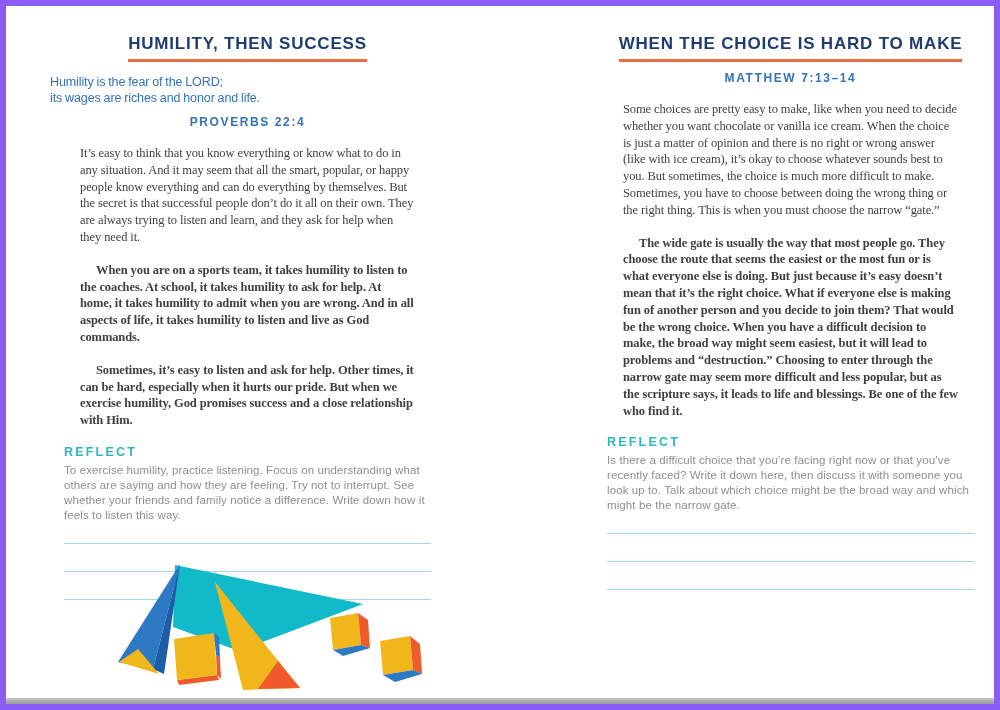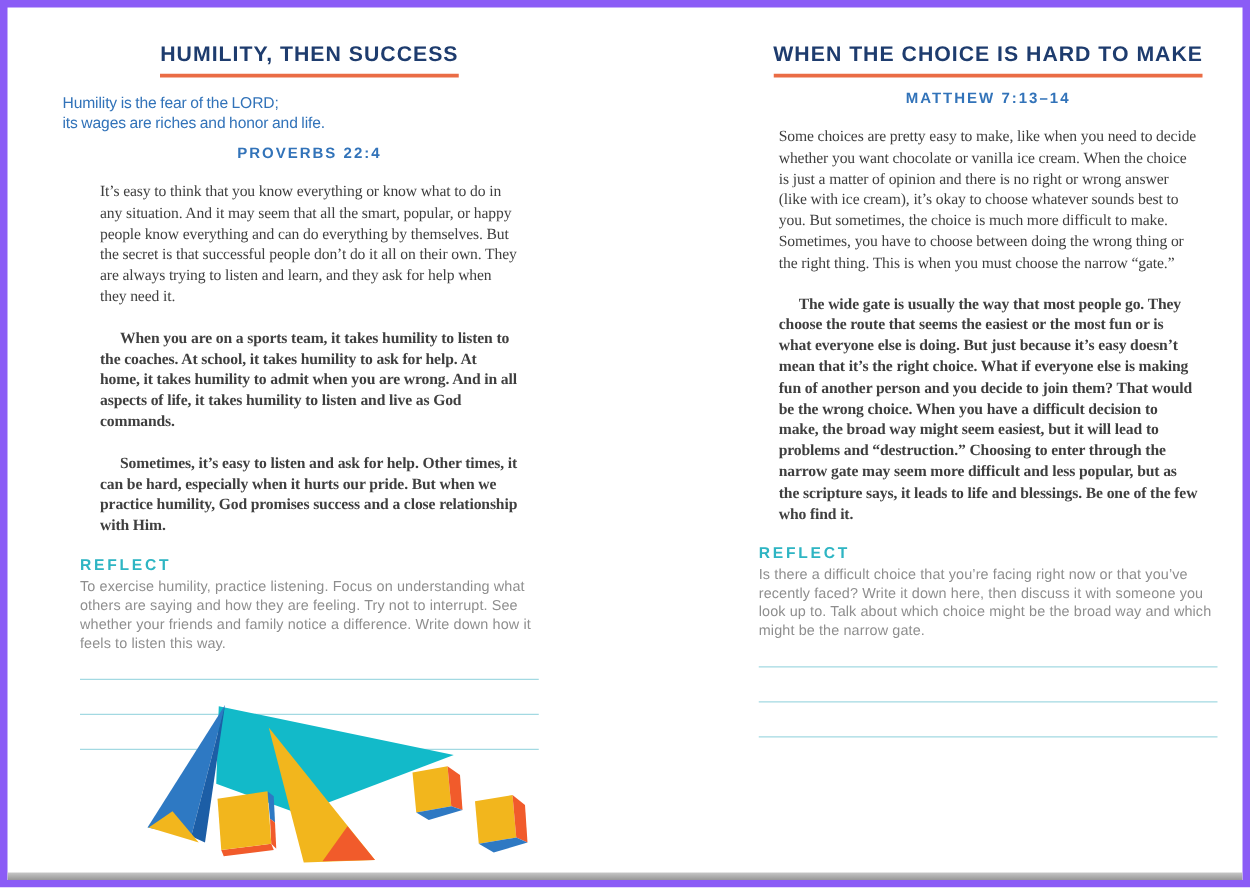--- a/index.html
+++ b/index.html
@@ -70,21 +70,21 @@
   <div class="page page-left">
     <div class="title-wrap">
       <h1 class="chapter-title">HUMILITY, THEN SUCCESS</h1>
     </div>
     <div class="scripture">Humility is the fear of the LORD;
 its wages are riches and honor and life.</div>
     <div class="reference">PROVERBS 22:4</div>
     <div class="body-text">
       <p>It’s easy to think that you know everything or know what to do in any situation. And it may seem that all the smart, popular, or happy people know everything and can do everything by themselves. But the secret is that successful people don’t do it all on their own. They are always trying to listen and learn, and they ask for help when they need it.</p>
       <p class="indent">When you are on a sports team, it takes humility to listen to the coaches. At school, it takes humility to ask for help. At home, it takes humility to admit when you are wrong. And in all aspects of life, it takes humility to listen and live as God commands.</p>
-      <p class="indent">Sometimes, it’s easy to listen and ask for help. Other times, it can be hard, especially when it hurts our pride. But when we practice humility, God promises success and a close relationship with Him.</p>
+      <p class="indent">Sometimes, it’s easy to listen and ask for help. Other times, it can be hard, especially when it hurts our pride. But when we exercise humility, God promises success and a close relationship with Him.</p>
     </div>
     <div class="reflect-heading">REFLECT</div>
     <div class="reflect-text">To exercise humility, practice listening. Focus on understanding what others are saying and how they are feeling. Try not to interrupt. See whether your friends and family notice a difference. Write down how it feels to listen this way.</div>
     <div class="journal-line first"></div>
     <div class="journal-line"></div>
     <div class="journal-line"></div>
     <div class="page-number">60</div>
   </div>
 
   <svg class="illustration" width="330" height="145" viewBox="0 0 330 145">

